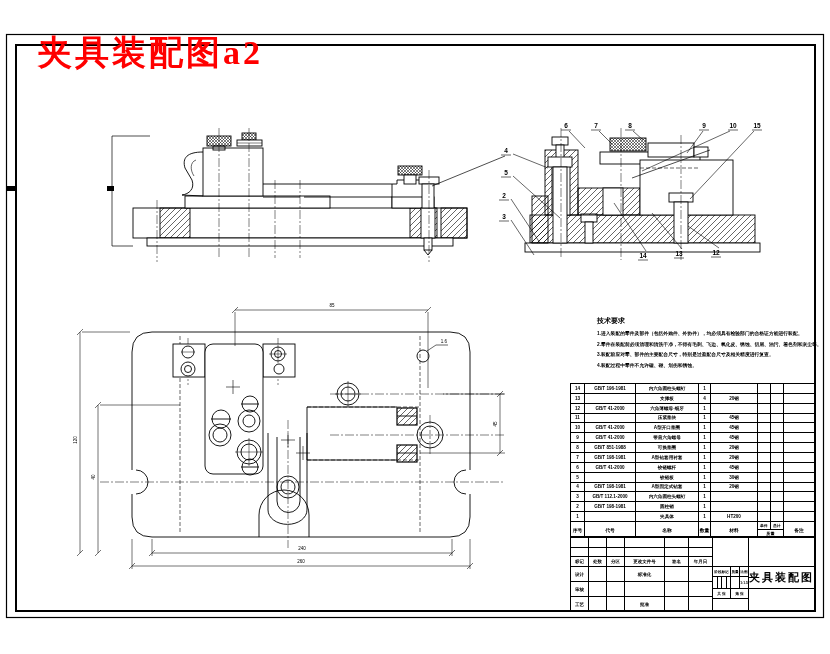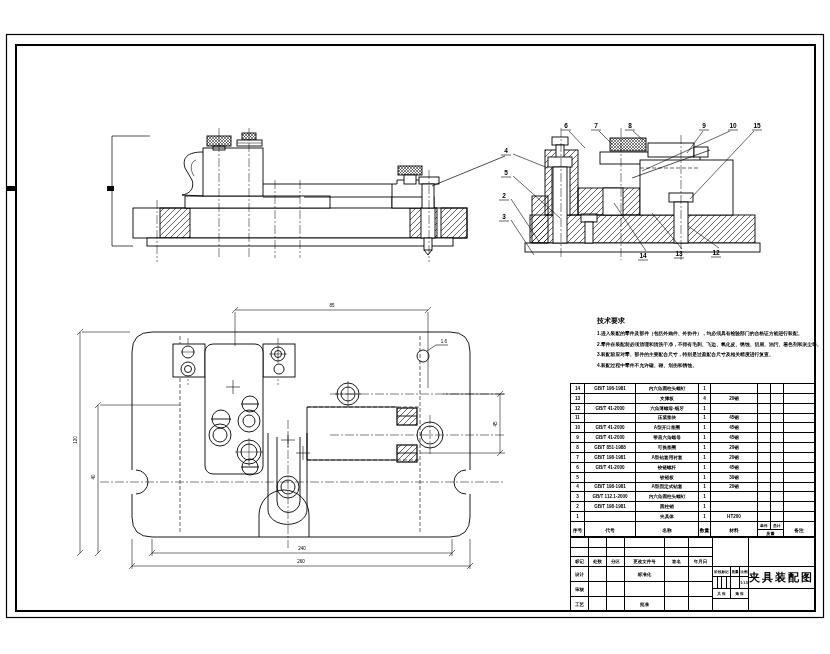--- a/index.html
+++ b/index.html
@@ -307,20 +307,21 @@
         <text x="332" y="307" class="dim-label" text-anchor="middle" fill="#000" stroke="none">85</text>
         <text x="302" y="550" class="dim-label" text-anchor="middle" fill="#000" stroke="none">240</text>
         <text x="301" y="563" class="dim-label" text-anchor="middle" fill="#000" stroke="none">260</text>
         <text x="77" y="440" class="dim-label" text-anchor="middle" fill="#000" stroke="none" transform="rotate(-90 77 440)">120</text>
         <text x="95" y="477" class="dim-label" text-anchor="middle" fill="#000" stroke="none" transform="rotate(-90 95 477)">40</text>
         <text x="497" y="424" class="dim-label" text-anchor="middle" fill="#000" stroke="none" transform="rotate(-90 497 424)">45</text>
         <text x="444" y="343" class="dim-label" text-anchor="middle" fill="#000" stroke="none">1.6</text>
       </g>
   </svg>
 
+  <div class="big-title">夹具装配图a2</div>
 
   <div class="notes">
     <div class="nt">技术要求</div>
     <div class="nl">1.进入装配的零件及部件（包括外购件、外协件），均必须具有检验部门的合格证方能进行装配。</div>
     <div class="nl">2.零件在装配前必须清理和清洗干净，不得有毛刺、飞边、氧化皮、锈蚀、切屑、油污、着色剂和灰尘等。</div>
     <div class="nl">3.装配前应对零、部件的主要配合尺寸，特别是过盈配合尺寸及相关精度进行复查。</div>
     <div class="nl">4.装配过程中零件不允许磕、碰、划伤和锈蚀。</div>
   </div>
 
   <div class="parts">

